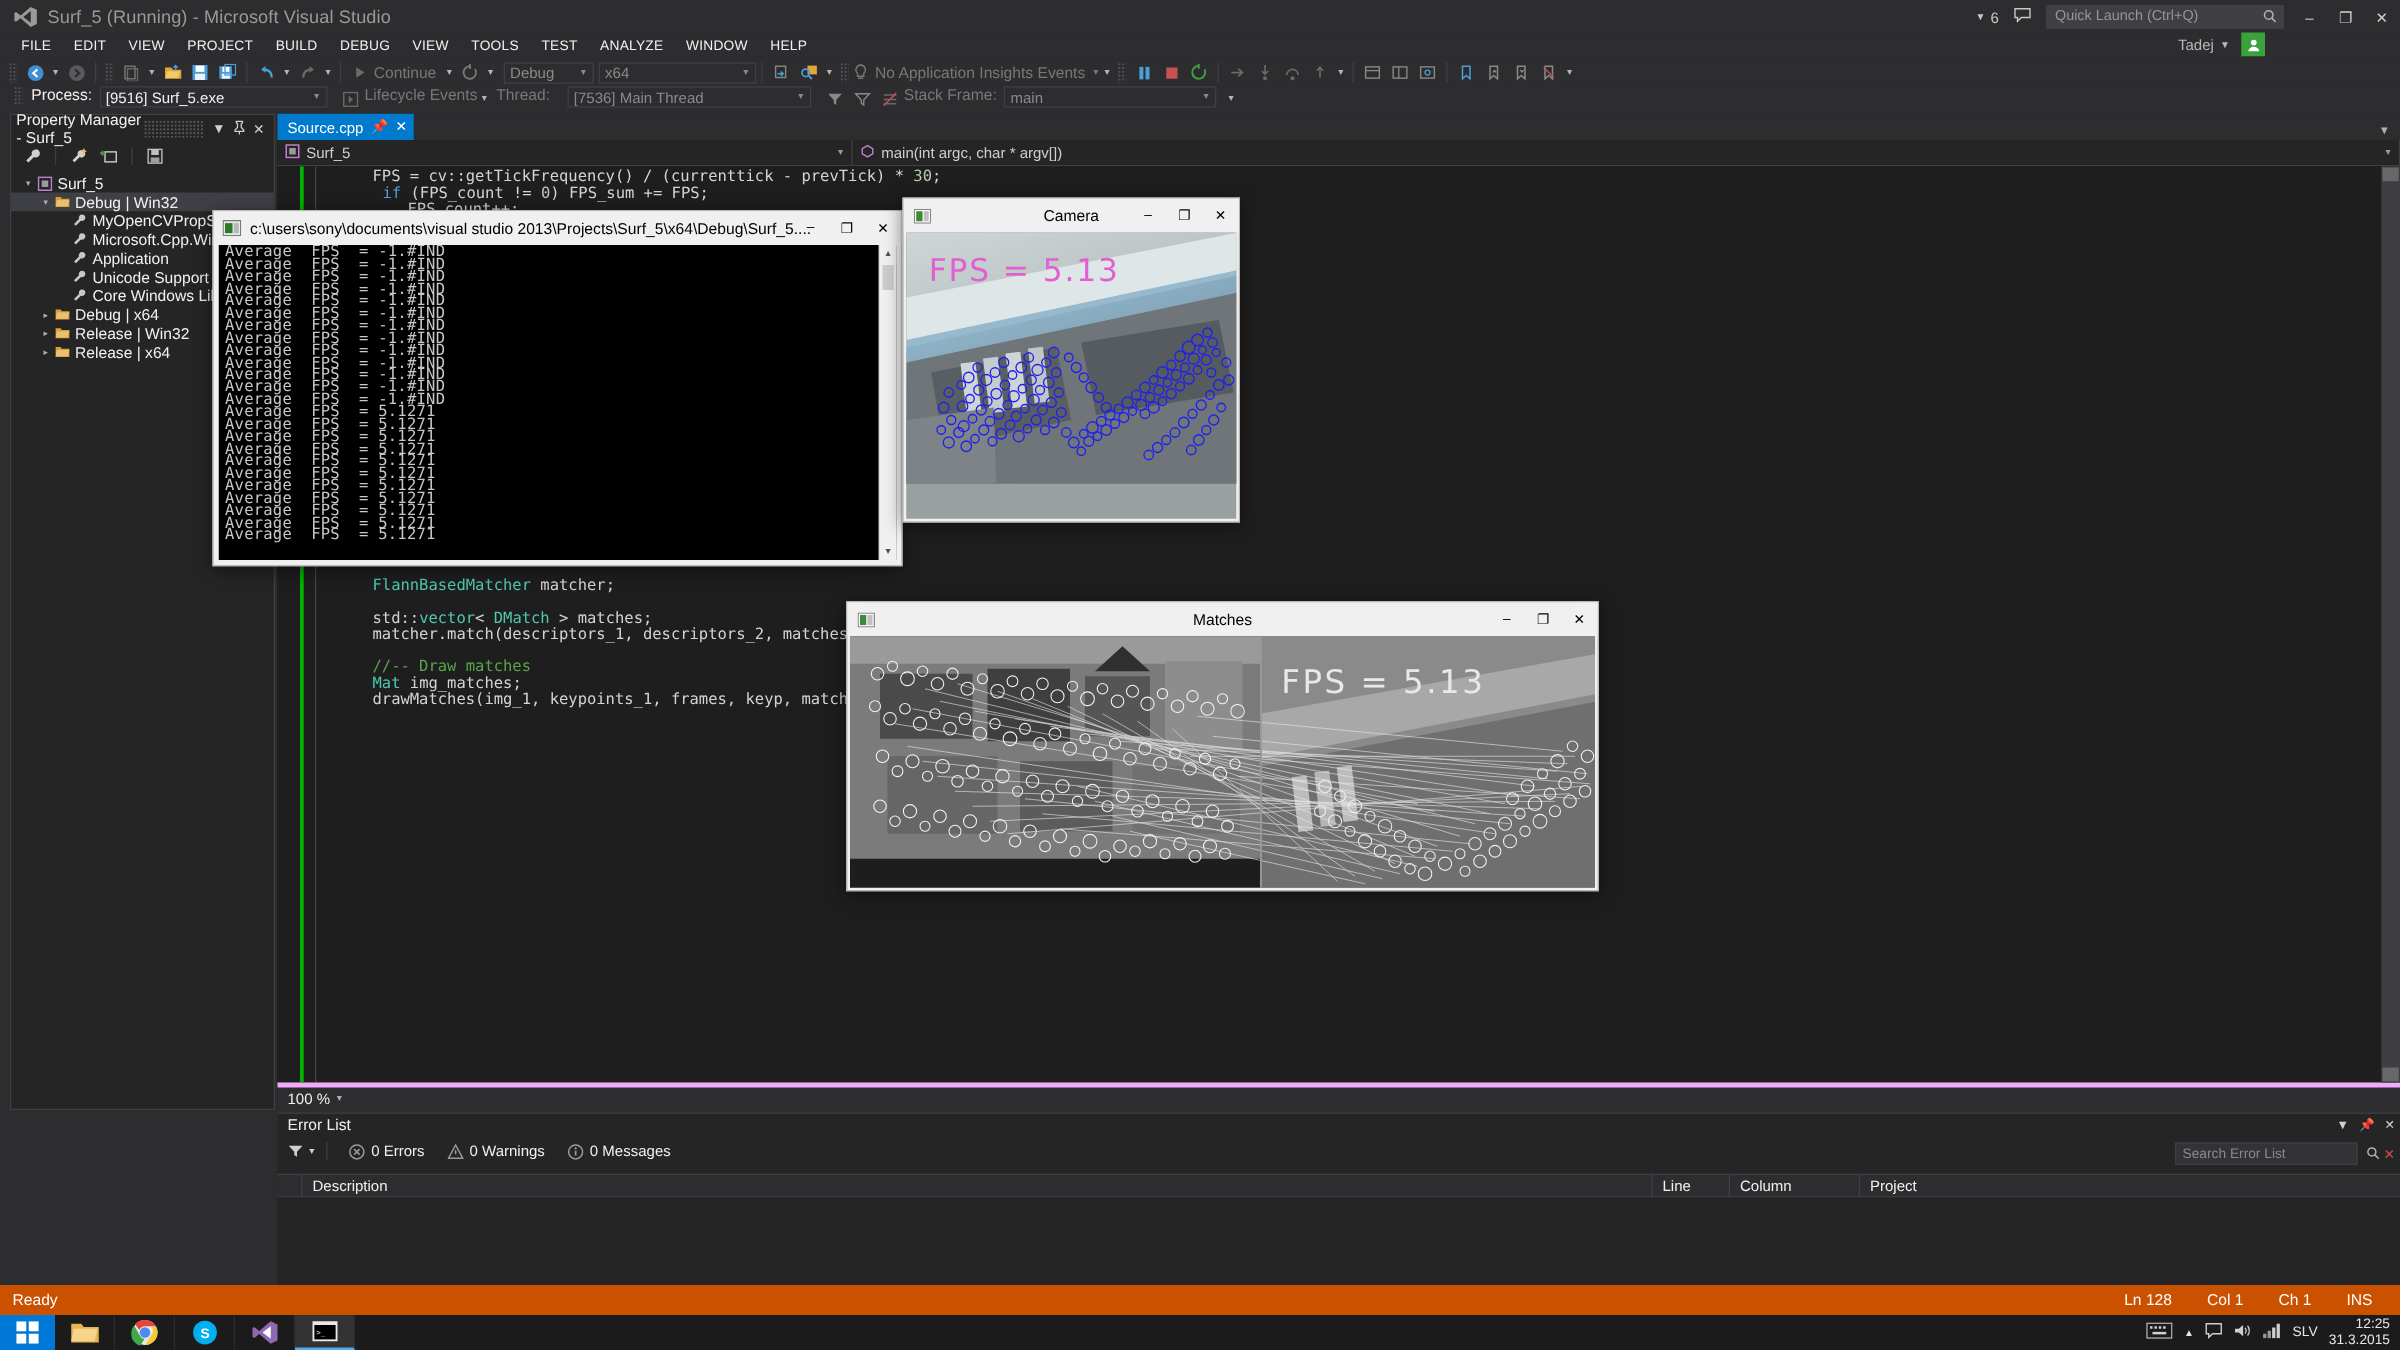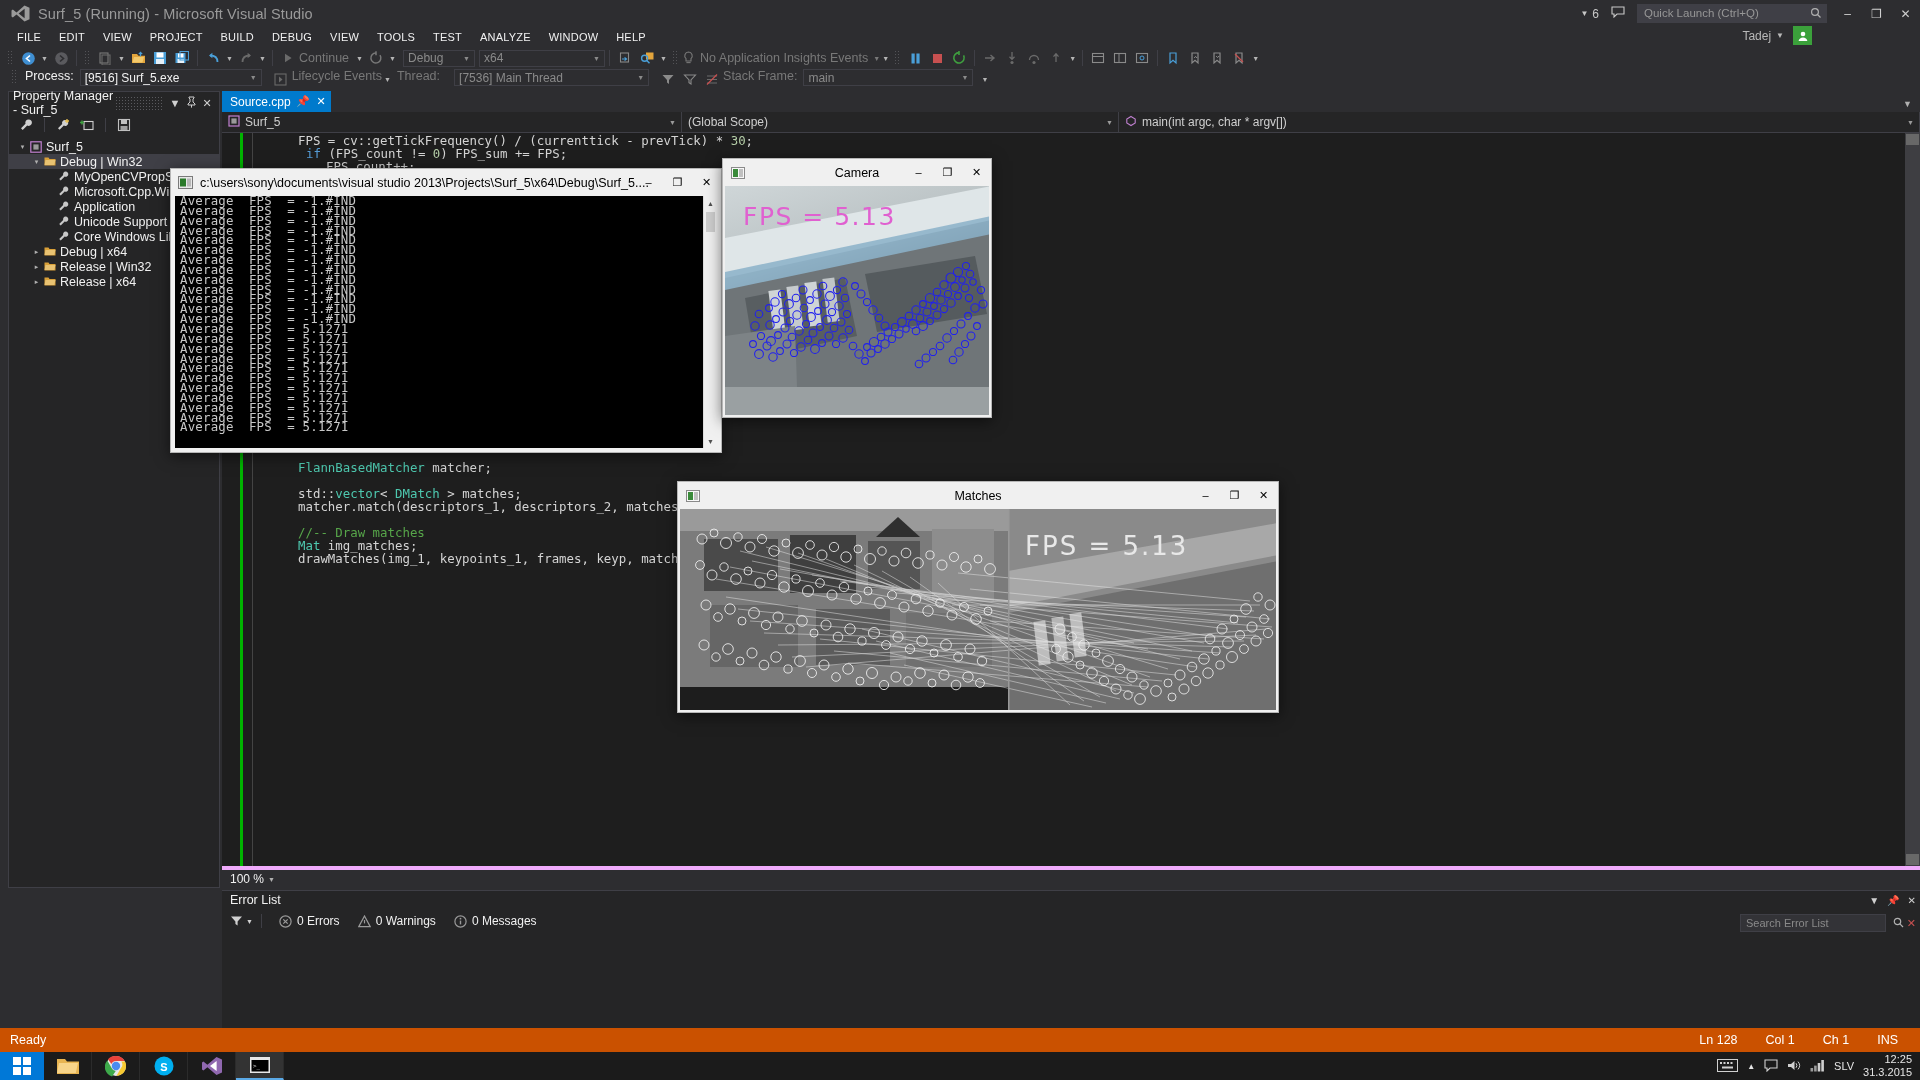--- a/index.html
+++ b/index.html
@@ -643,24 +643,20 @@
         <div class="nav-cell" style="width:460px">
           <span style="margin-right:5px">
             <svg width="12" height="12" viewBox="0 0 12 12">
                 <rect x="1" y="1" width="10" height="10" fill="none" stroke="#c080d0" stroke-width="1.2"></rect>
                 <rect x="3.4" y="3.4" width="5.2" height="5.2" fill="#9a9a9a"></rect>
               </svg>
           </span>
           <span>Surf_5</span>
           <span class="cc">▼</span>
         </div>
-        <div class="nav-cell" style="width:437px">
-          <span>(Global Scope)</span>
-          <span class="cc">▼</span>
-        </div>
         <div class="nav-cell" style="flex:1">
           <span style="margin-right:5px">
             <svg width="12" height="12" viewBox="0 0 12 12">
                 <path d="M6 1.5 L10.2 4 L10.2 8 L6 10.5 L1.8 8 L1.8 4 Z" fill="none" stroke="#c080d0" stroke-width="1.1"></path>
               </svg>
           </span>
           <span>main(int argc, char * argv[])</span>
           <span class="cc">▼</span>
         </div>
       </div>
@@ -736,20 +732,27 @@
         <span>Search Error List</span>
       </div>
       <span style="position:absolute;right:16px;top:26px;color:#d0d0d0;font-size:10px">
         <svg width="11" height="11" viewBox="0 0 11 11">
             <circle cx="4.5" cy="4.5" r="3.2" fill="none" stroke="#b0b0b0" stroke-width="1.2"></circle>
             <line x1="6.9" y1="6.9" x2="10" y2="10" stroke="#b0b0b0" stroke-width="1.2"></line>
           </svg>
       </span>
       <span style="position:absolute;right:4px;top:26px;color:#c75050;font-size:11px">✕</span>
 
+      <div class="el-cols">
+        <span class="el-col" style="width:20px"></span>
+        <span class="el-col" style="width:1080px">Description</span>
+        <span class="el-col" style="width:62px">Line</span>
+        <span class="el-col" style="width:104px">Column</span>
+        <span class="el-col" style="flex:1;border-right:none">Project</span>
+      </div>
       <div style="position:absolute;left:0;right:0;top:67px;bottom:0;background:#252526"></div>
     </div>
   </div>
 
   <div class="btabs-row" id="btabs-host">
       <span class="btab">Solution Expl...</span>
       <span class="btab">Team Explorer</span>
       <span class="btab active sep">Property Ma...</span>
       <span class="btab">Call Stack</span>
       <span class="btab">Breakpoints</span>

